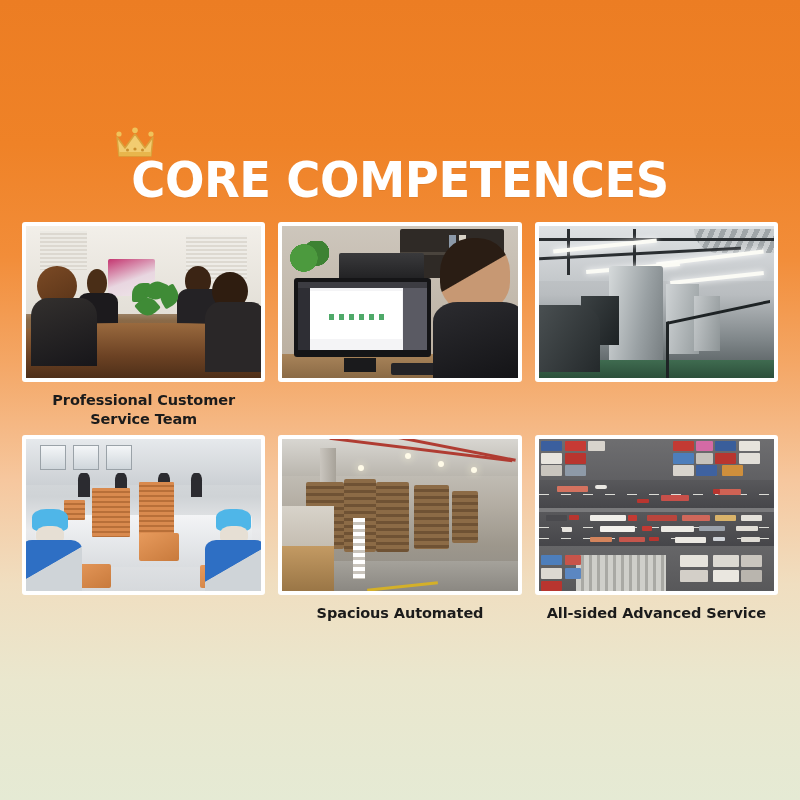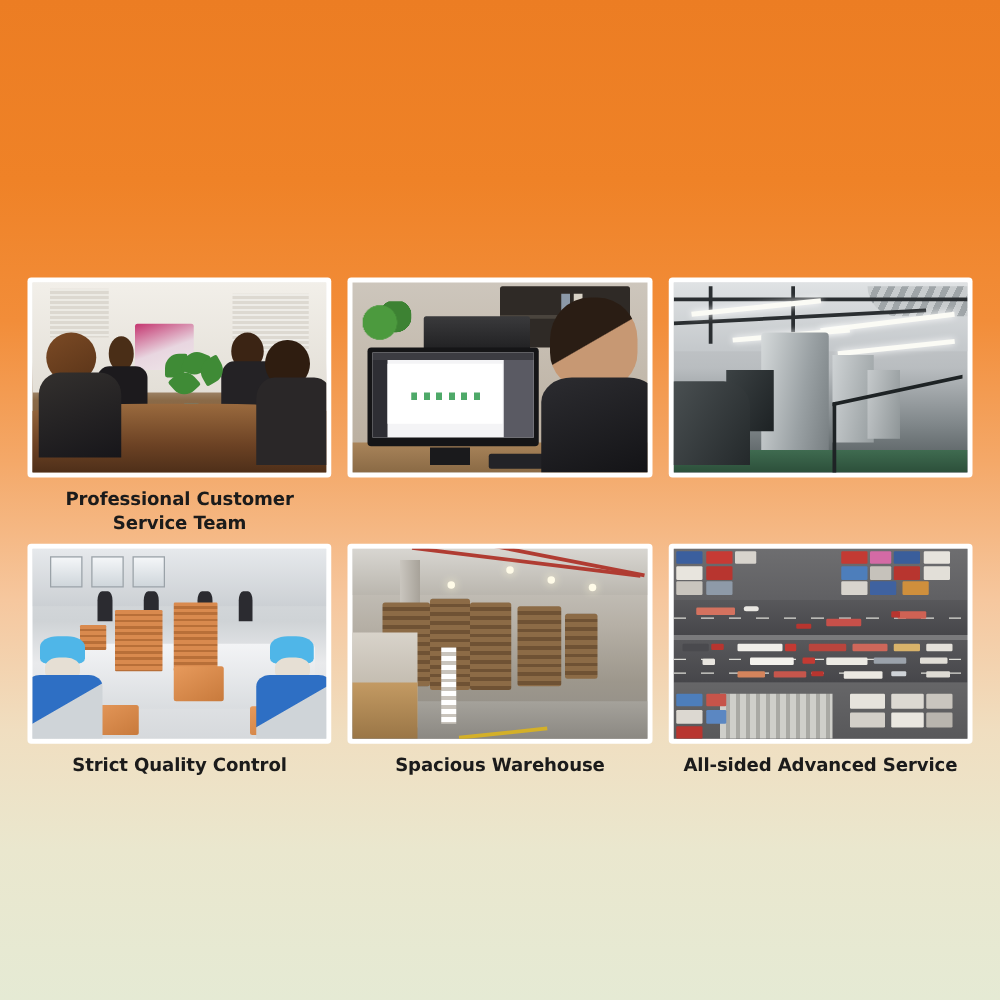--- a/index.html
+++ b/index.html
@@ -276,20 +276,35 @@
      background: repeating-linear-gradient(to right,#cfcfca 0 5px,#a9a9a4 5px 8px); }
 
   
   .photo-frame { box-shadow: 0 0 0 0 rgba(0,0,0,0); }
 </style>
 </head>
 <body>
 
 <div class="page">
 
+  <div class="title-block">
+    <div class="title-wrap">
+      <svg class="crown-icon" viewBox="0 0 44 32">
+        <circle cx="6" cy="7" r="2.6" fill="#EFC35B"></circle>
+        <circle cx="22" cy="3.2" r="2.8" fill="#EFC35B"></circle>
+        <circle cx="38" cy="7" r="2.6" fill="#EFC35B"></circle>
+        <path d="M4 10 L12 21 L22 7 L32 21 L40 10 L38 29 L6 29 Z" fill="#F2CC70" stroke="#D9A33C" stroke-width="1.4" stroke-linejoin="round"></path>
+        <path d="M6 29 L38 29 L37.4 25 L6.6 25 Z" fill="#E8B64C"></path>
+        <circle cx="14.5" cy="23" r="1.5" fill="#C98F2E"></circle>
+        <circle cx="22" cy="22" r="1.6" fill="#C98F2E"></circle>
+        <circle cx="29.5" cy="23" r="1.5" fill="#C98F2E"></circle>
+      </svg>
+      <div class="page-title">CORE COMPETENCES</div>
+    </div>
+  </div>
 
   <div class="grid">
 
     <div class="card">
       <div class="photo-frame">
         <div class="photo ph-meeting">
           <div class="wall"></div>
           <div class="blindL"></div>
           <div class="blindR"></div>
           <div class="board"></div>
@@ -402,23 +417,20 @@
               <div class="face"></div>
               <div class="uni"></div>
             </div>
           <div class="wk wkR">
               <div class="cap"></div>
               <div class="face"></div>
               <div class="uni"></div>
             </div>
         </div>
       </div>
-      <div class="caption">
-        <div>Strict Quality Control</div>
-      </div>
     </div>
 
     <div class="card">
       <div class="photo-frame">
         <div class="photo ph-wh">
           <div class="ceilw"></div>
           <div class="pipe" style="left:20%;top:6%;width:78%;transform:rotate(7deg);"></div>
           <div class="pipe" style="left:34%;top:3%;width:66%;transform:rotate(11deg);"></div>
           <div class="lamp" style="left:52%;top:9%;"></div>
           <div class="lamp" style="left:66%;top:14%;"></div>
@@ -431,21 +443,21 @@
           <div class="pal pa3"></div>
           <div class="pal pa2"></div>
           <div class="pal pa1"></div>
           <div class="labels"></div>
           <div class="wrap1"></div>
           <div class="wrap2"></div>
           <div class="ytape"></div>
         </div>
       </div>
       <div class="caption">
-        <div>Spacious Warehouse</div>
+        <div>Spacious Automated</div>
       </div>
     </div>
 
     <div class="card">
       <div class="photo-frame">
         <div class="photo ph-log">
           <div class="strip"></div>
           <div class="strip2"></div>
           <div class="roadband rb1"></div>
           <div class="roadband rb2"></div>

